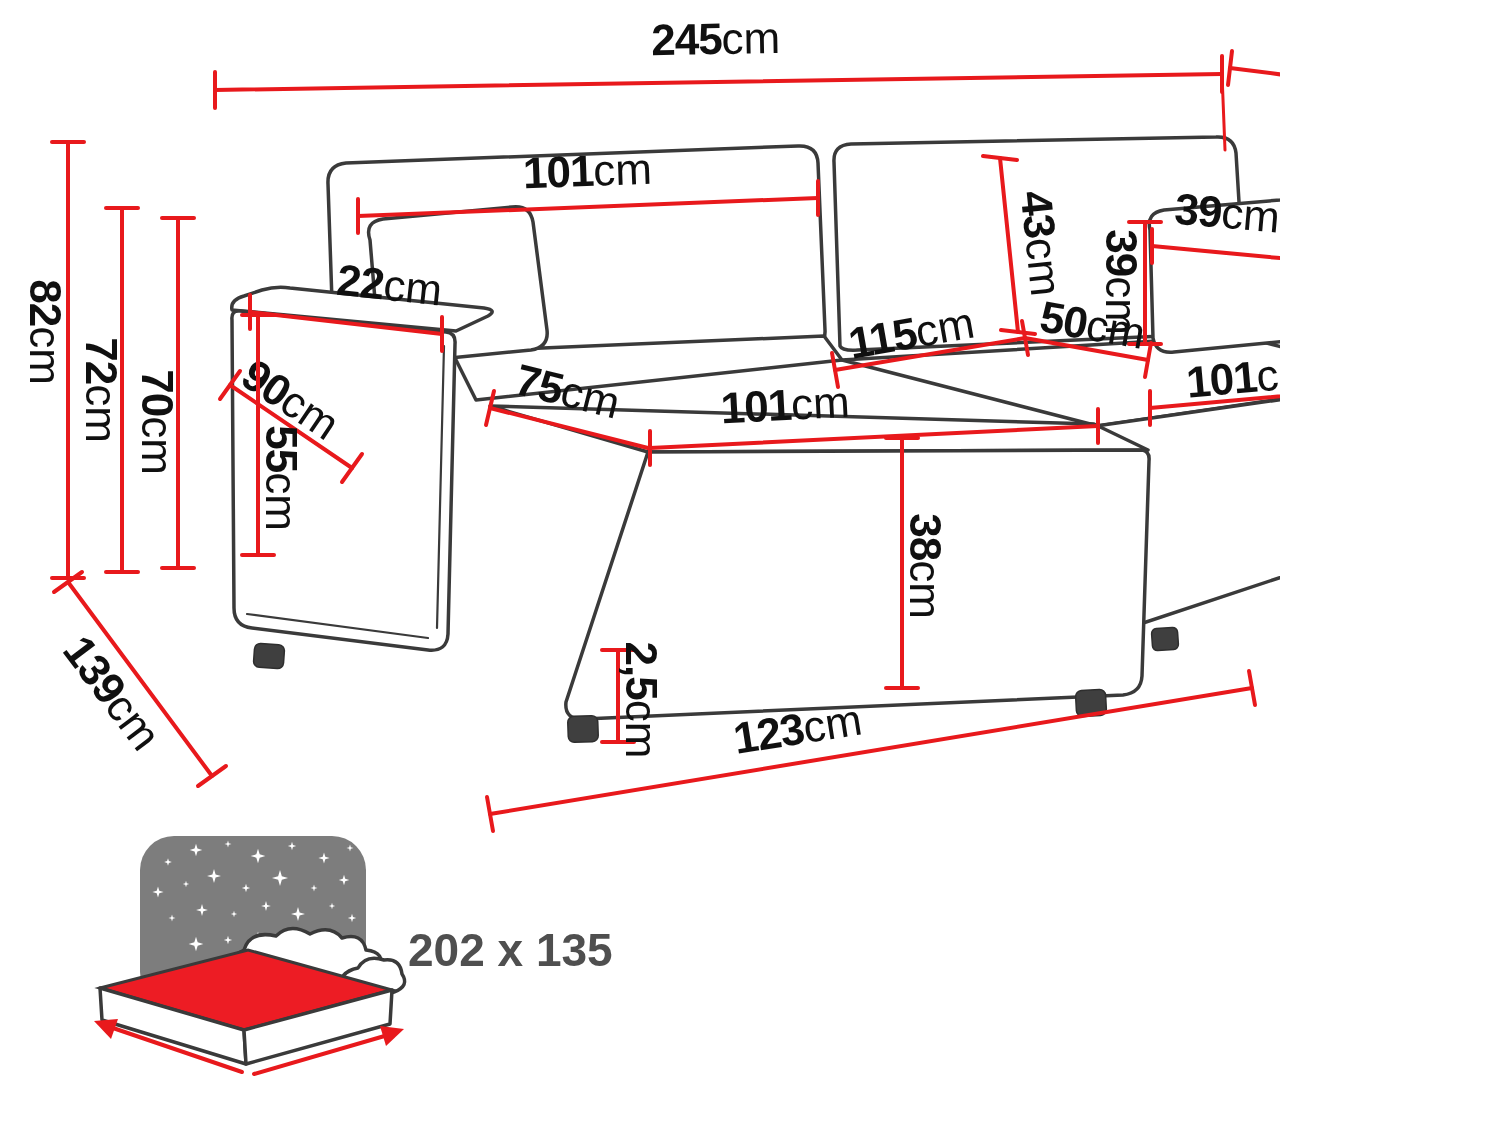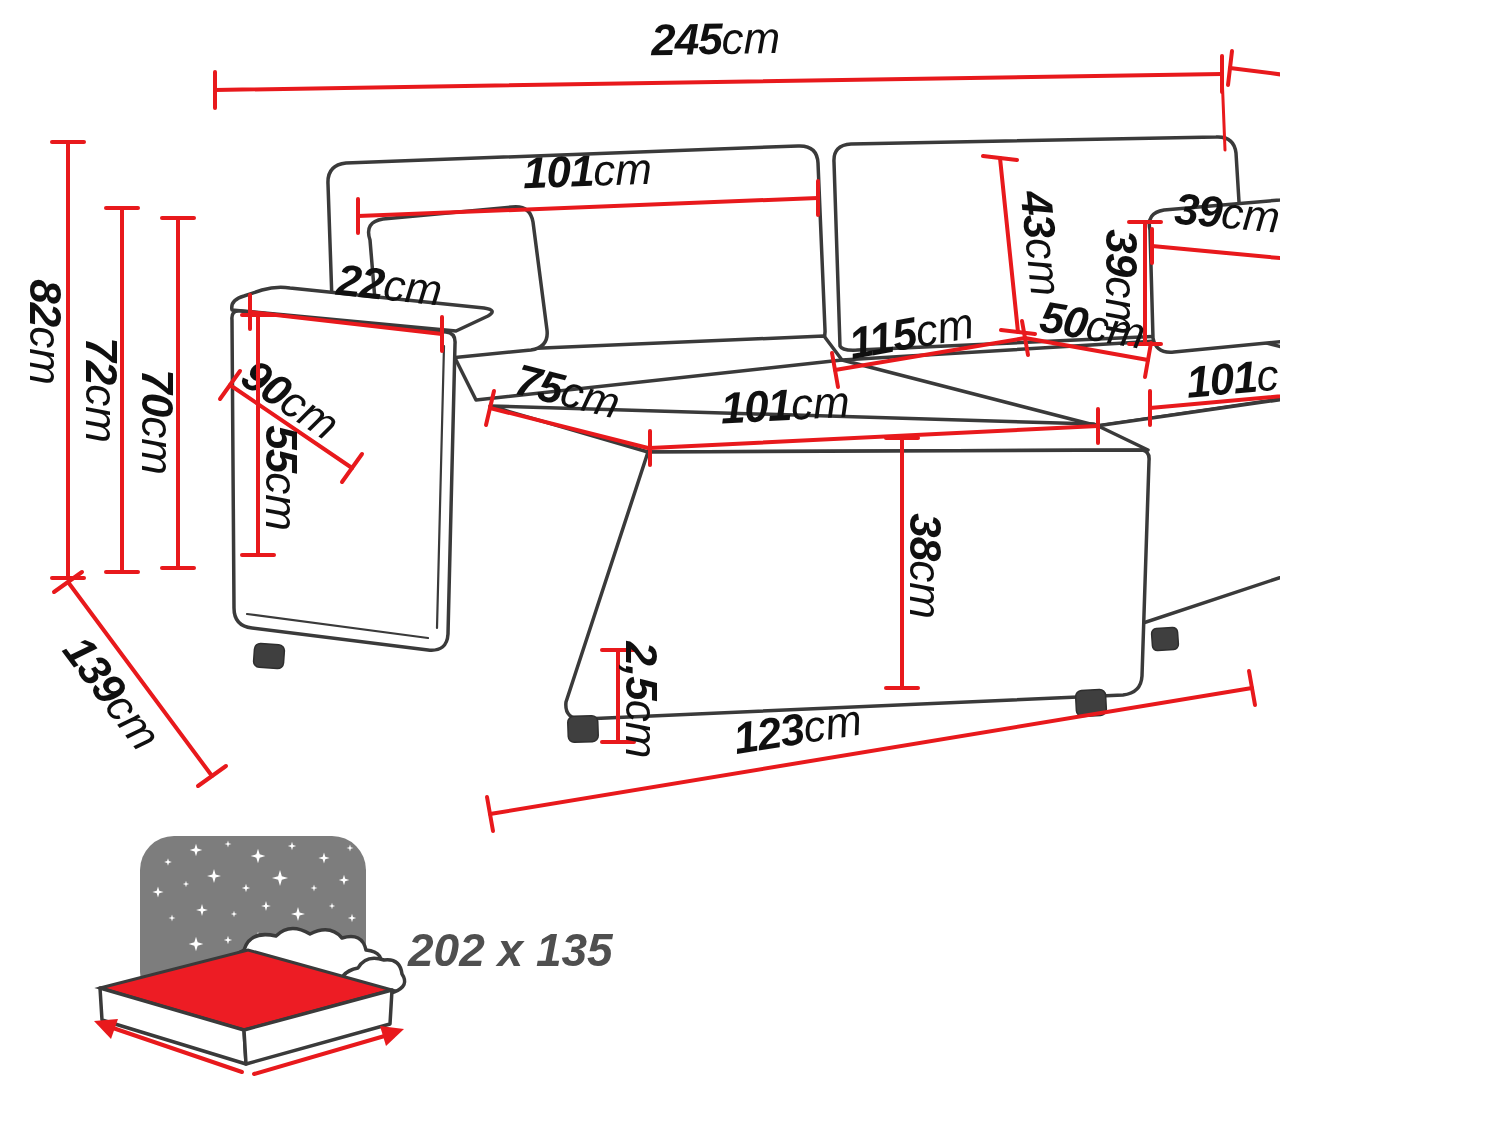--- a/index.html
+++ b/index.html
@@ -1,16 +1,16 @@
 <!DOCTYPE html>
 <html><head>
 <meta charset="utf-8">
 <style>
   html,body{margin:0;padding:0;background:#ffffff;}
-  #canvas{position:relative;width:1280px;height:1125px;background:#fff;overflow:hidden;font-style:italic;}
+  #canvas{position:relative;width:1280px;height:1125px;background:#fff;overflow:hidden;}
   svg{position:absolute;left:0;top:0;}
   .sofa{stroke:#3a3a3a;stroke-width:3.5;fill:#ffffff;stroke-linejoin:round;stroke-linecap:round;}
   .sofadetail{stroke:#3a3a3a;stroke-width:2.2;fill:none;stroke-linecap:round;}
   .foot{fill:#3f3f3f;stroke:#2e2e2e;stroke-width:1.5;}
   .red{stroke:#e8191c;stroke-width:4;fill:none;stroke-linecap:round;}
   .redthin{stroke:#e8191c;stroke-width:3;fill:none;stroke-linecap:round;}
   text.dim{font-family:"Liberation Sans",sans-serif;font-size:44px;fill:#101010;text-anchor:middle;}
   text.dim .v{font-weight:700;letter-spacing:-1px;}
   text.dim .u{font-weight:400;}
   text.bedtext{font-family:"Liberation Sans",sans-serif;font-size:46px;font-weight:700;fill:#4f4f4f;text-anchor:start;}

